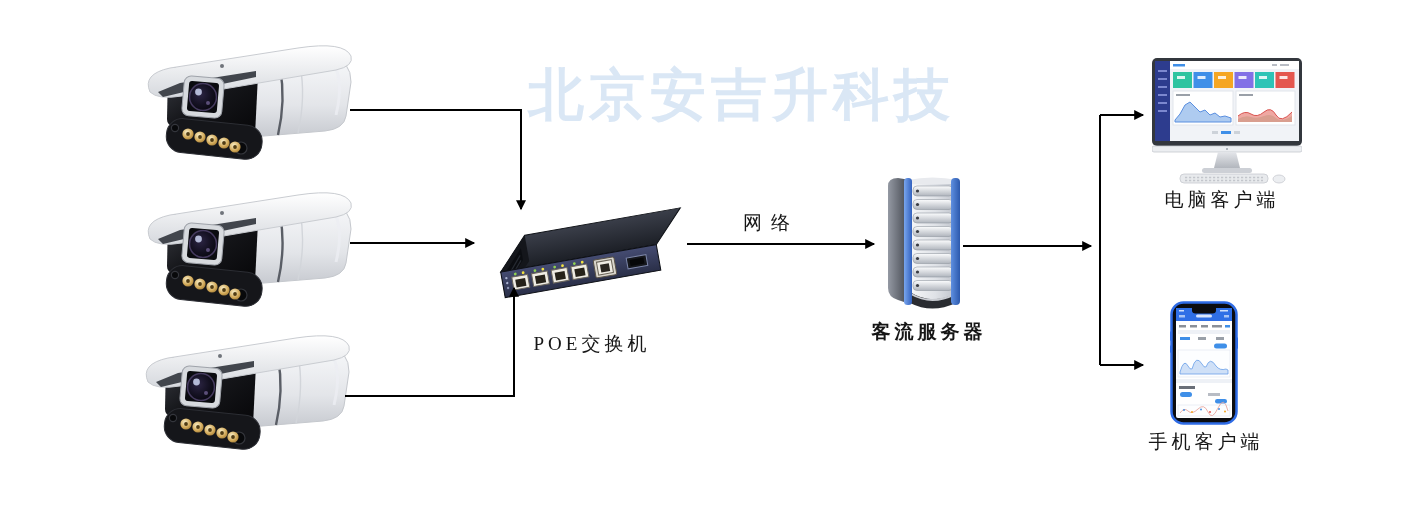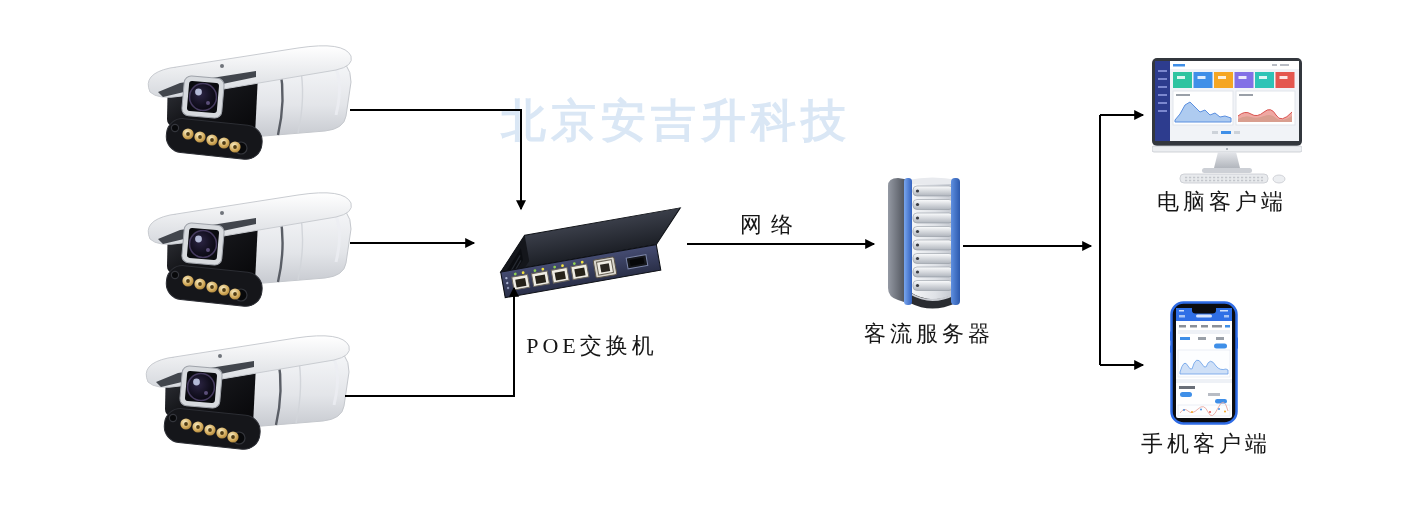--- a/index.html
+++ b/index.html
@@ -1,32 +1,32 @@
 <!DOCTYPE html>
 <html><head>
 <meta charset="utf-8">
 <style>
   html,body{margin:0;padding:0;background:#ffffff;}
   #canvas{position:relative;width:1418px;height:524px;background:#ffffff;overflow:hidden;
           font-family:"Liberation Sans",sans-serif;}
-  .watermark{position:absolute;left:501px;top:58px;font-family:"Liberation Sans",sans-serif;
-             font-weight:700;font-size:45px;letter-spacing:5px;color:#dae7f5;white-space:nowrap;z-index:1;margin-top:33px;}
+  .watermark{position:absolute;left:528px;top:58px;font-family:"Liberation Sans",sans-serif;
+             font-weight:700;font-size:56px;letter-spacing:5px;color:#dae7f5;white-space:nowrap;z-index:1;}
   .node{position:absolute;z-index:2;}
   #node-cam1{left:140px;top:36px;}
   #node-cam2{left:140px;top:183px;}
   #node-cam3{left:138px;top:326px;}
   #node-switch{left:492px;top:206px;}
   #node-server{left:884px;top:172px;}
   #node-pc{left:1152px;top:58px;}
   #node-phone{left:1170px;top:301px;}
   .edges{position:absolute;left:0;top:0;z-index:3;pointer-events:none;}
-  .dev-label{position:absolute;z-index:4;font-family:"Liberation Serif",serif;font-size:22px;
+  .dev-label{position:absolute;z-index:4;font-family:"Liberation Serif",serif;font-size:19px;
              letter-spacing:4px;color:#161616;text-align:center;white-space:nowrap;}
   #lbl-switch{left:492px;top:291px;width:200px;margin-top:40px;}
-  #lbl-server{left:834px;top:319px;width:190px;}
+  #lbl-server{left:834px;top:319px;width:190px;font-weight:bold;}
   #lbl-pc{left:1122px;top:187px;width:200px;}
   #lbl-mobile{left:1106px;top:429px;width:200px;}
   #lbl-network{left:696px;top:210px;width:150px;letter-spacing:9px;}
   svg{display:block;}
 </style>
 </head>
 <body>
 
 <div id="canvas">
 

